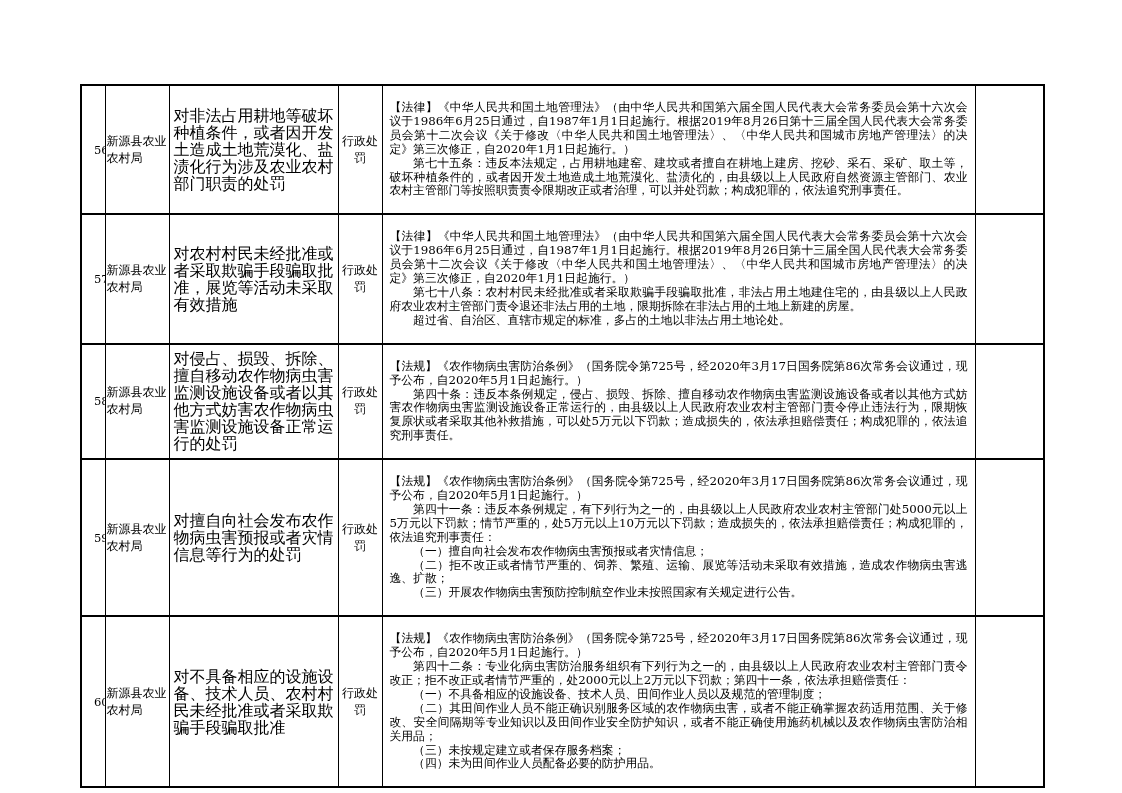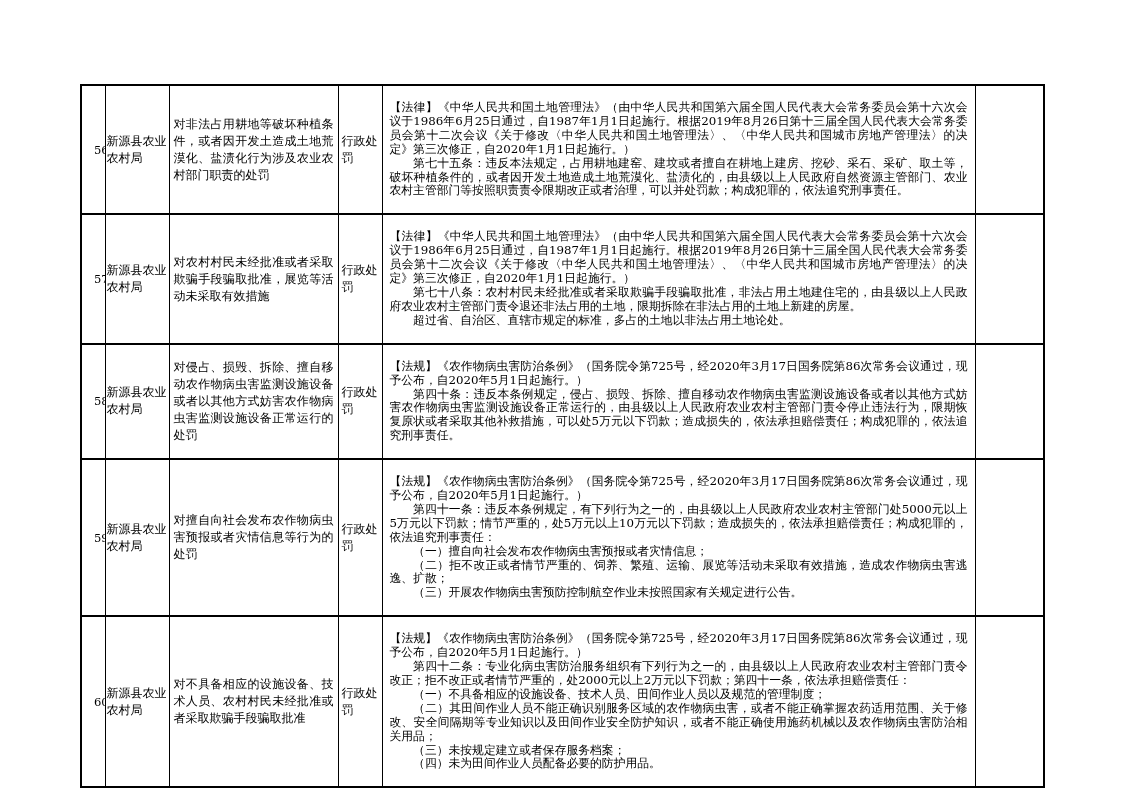--- a/index.html
+++ b/index.html
@@ -28,22 +28,22 @@
     overflow: hidden;
     padding: 12px;
   }
   tr.r0 { height: 124px; }
   tr.r1 { height: 109px; }
   tr.r2 { height: 98px; }
   tr.r3 { height: 137px; }
   tr.r4 { height: 160px; }
   td.no   { text-align: center; font-size: 11.5px; }
   td.dept { font-size: 12px; line-height: 17px; padding: 0 1px; word-break: break-all; text-align: left; }
-  td.item { font-size: 12px; line-height: 17px; padding: 0 4px; word-break: break-all; text-align: justify; }
-  td.type { font-size: 12px; line-height: 17px; padding: 0 3px; word-break: break-all; text-align: left; }
+  td.item { font-size: 16px; line-height: 17px; padding: 0 4px; word-break: break-all; text-align: justify; }
+  td.type { font-size: 12px; line-height: 17px; padding: 0 3px; word-break: break-all; text-align: center; }
   td.basis { font-size: 11.8px; padding: 15px 7px; }
   td.basis .p {
     line-height: 13.9px;
     text-align: justify;
     word-break: break-all;
     text-indent: 2em;
   }
   td.basis .p0 { text-indent: 0; }
   td.blank { background: #ffffff; }
 </style>

